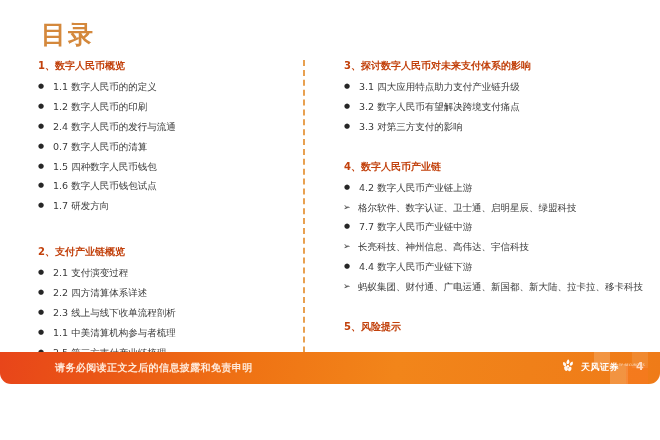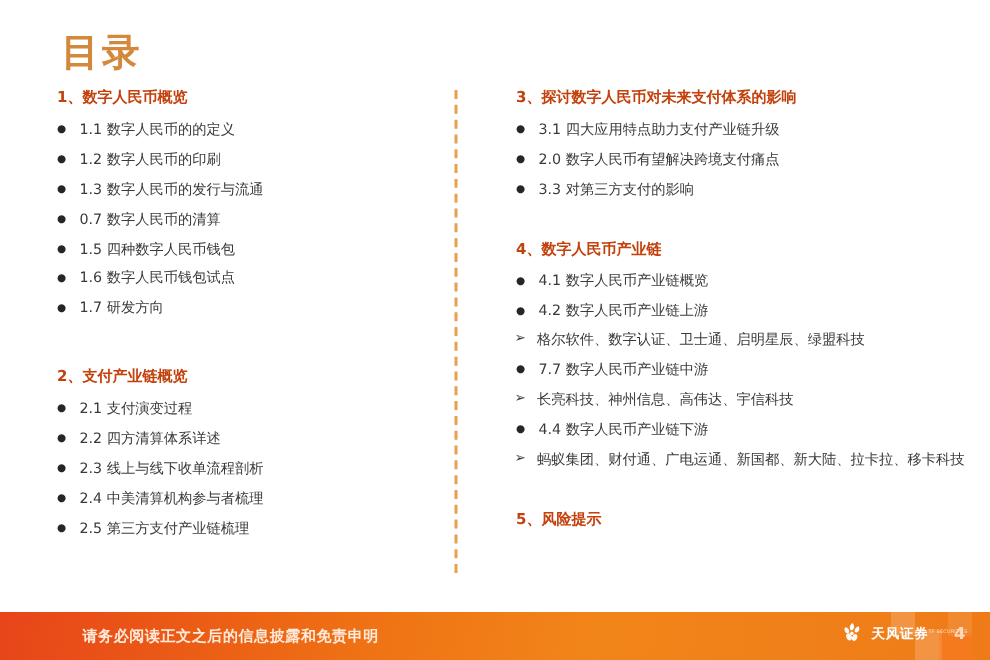--- a/index.html
+++ b/index.html
@@ -6,23 +6,24 @@
     margin: 0;
     padding: 0;
     background: #ffffff;
   }
   body {
     font-family: "DejaVu Sans", "Liberation Sans", sans-serif;
   }
   #slide {
     position: relative;
     width: 660px;
-    height: 440px;
+    height: 384px;
     background: #ffffff;
     overflow: hidden;
+    border-radius: 11px;
   }
 
   
   .slide-title {
     position: absolute;
     left: 41px;
     top: 22px;
     font-size: 25px;
     font-weight: 700;
     letter-spacing: 2px;
@@ -190,60 +191,59 @@
 
   <div class="divider"></div>
 
   <div class="col col-left">
 
     <div class="sec-block">
       <div class="sec-head">1、数字人民币概览</div>
       <ul class="toc">
         <li class="b-dot">1.1 数字人民币的的定义</li>
         <li class="b-dot">1.2 数字人民币的印刷</li>
-        <li class="b-dot">1.3 数字人民币的发行与流通</li>
+        <li class="b-dot">2.4 数字人民币的发行与流通</li>
         <li class="b-dot">0.7 数字人民币的清算</li>
         <li class="b-dot">1.5 四种数字人民币钱包</li>
         <li class="b-dot">1.6 数字人民币钱包试点</li>
         <li class="b-dot">1.7 研发方向</li>
       </ul>
     </div>
 
     <div class="spacer-left"></div>
 
     <div class="sec-block">
       <div class="sec-head">2、支付产业链概览</div>
       <ul class="toc">
         <li class="b-dot">2.1 支付演变过程</li>
         <li class="b-dot">2.2 四方清算体系详述</li>
         <li class="b-dot">2.3 线上与线下收单流程剖析</li>
-        <li class="b-dot">2.4 中美清算机构参与者梳理</li>
+        <li class="b-dot">1.1 中美清算机构参与者梳理</li>
         <li class="b-dot">2.5  第三方支付产业链梳理</li>
       </ul>
     </div>
 
   </div>
 
   <div class="col col-right">
 
     <div class="sec-block">
       <div class="sec-head">3、探讨数字人民币对未来支付体系的影响</div>
       <ul class="toc">
         <li class="b-dot">3.1 四大应用特点助力支付产业链升级</li>
-        <li class="b-dot">2.0 数字人民币有望解决跨境支付痛点</li>
+        <li class="b-dot">3.2 数字人民币有望解决跨境支付痛点</li>
         <li class="b-dot">3.3 对第三方支付的影响</li>
       </ul>
     </div>
 
     <div class="spacer-right"></div>
 
     <div class="sec-block">
       <div class="sec-head">4、数字人民币产业链</div>
       <ul class="toc">
-        <li class="b-dot">4.1 数字人民币产业链概览</li>
         <li class="b-dot">4.2 数字人民币产业链上游</li>
         <li class="b-arrow">格尔软件、数字认证、卫士通、启明星辰、绿盟科技</li>
         <li class="b-dot">7.7 数字人民币产业链中游</li>
         <li class="b-arrow">长亮科技、神州信息、高伟达、宇信科技</li>
         <li class="b-dot">4.4 数字人民币产业链下游</li>
         <li class="b-arrow">蚂蚁集团、财付通、广电运通、新国都、新大陆、拉卡拉、移卡科技</li>
       </ul>
     </div>
 
     <div class="spacer-right2"></div>

